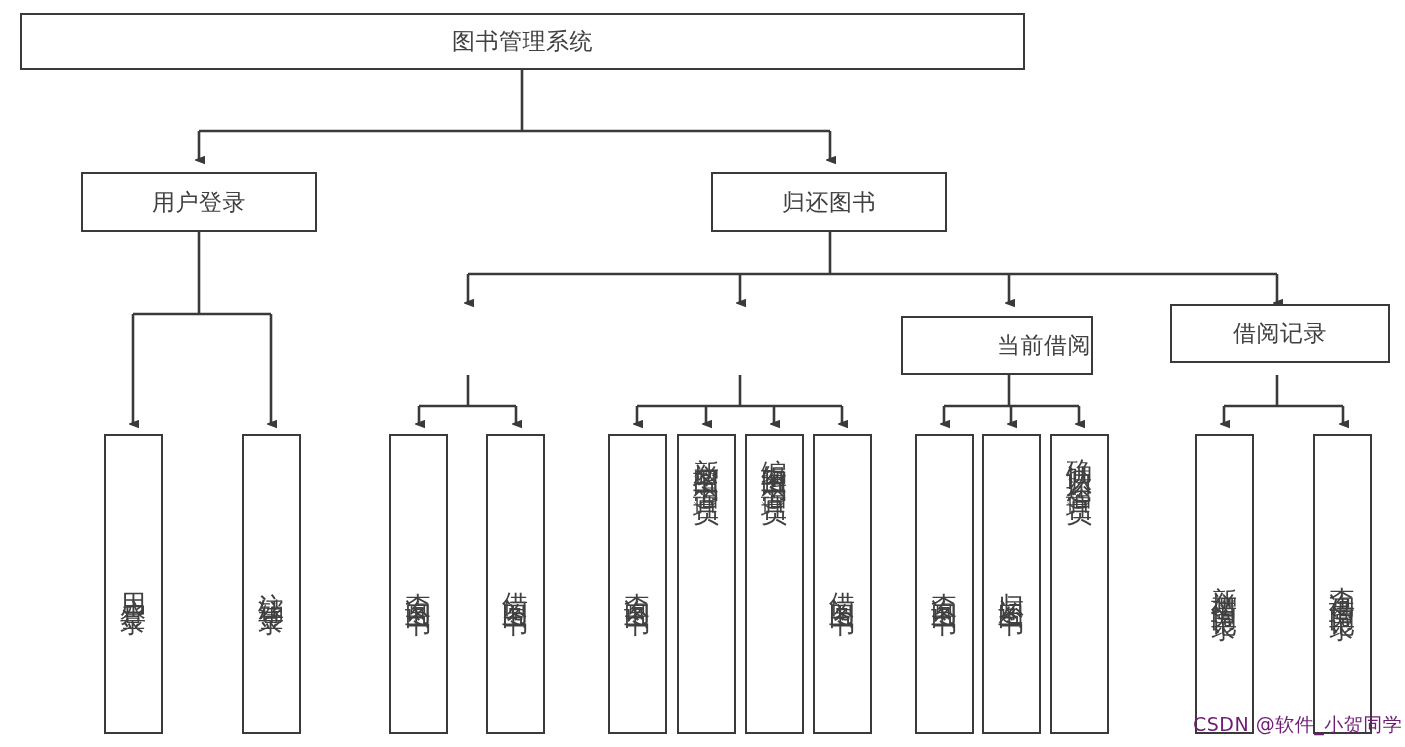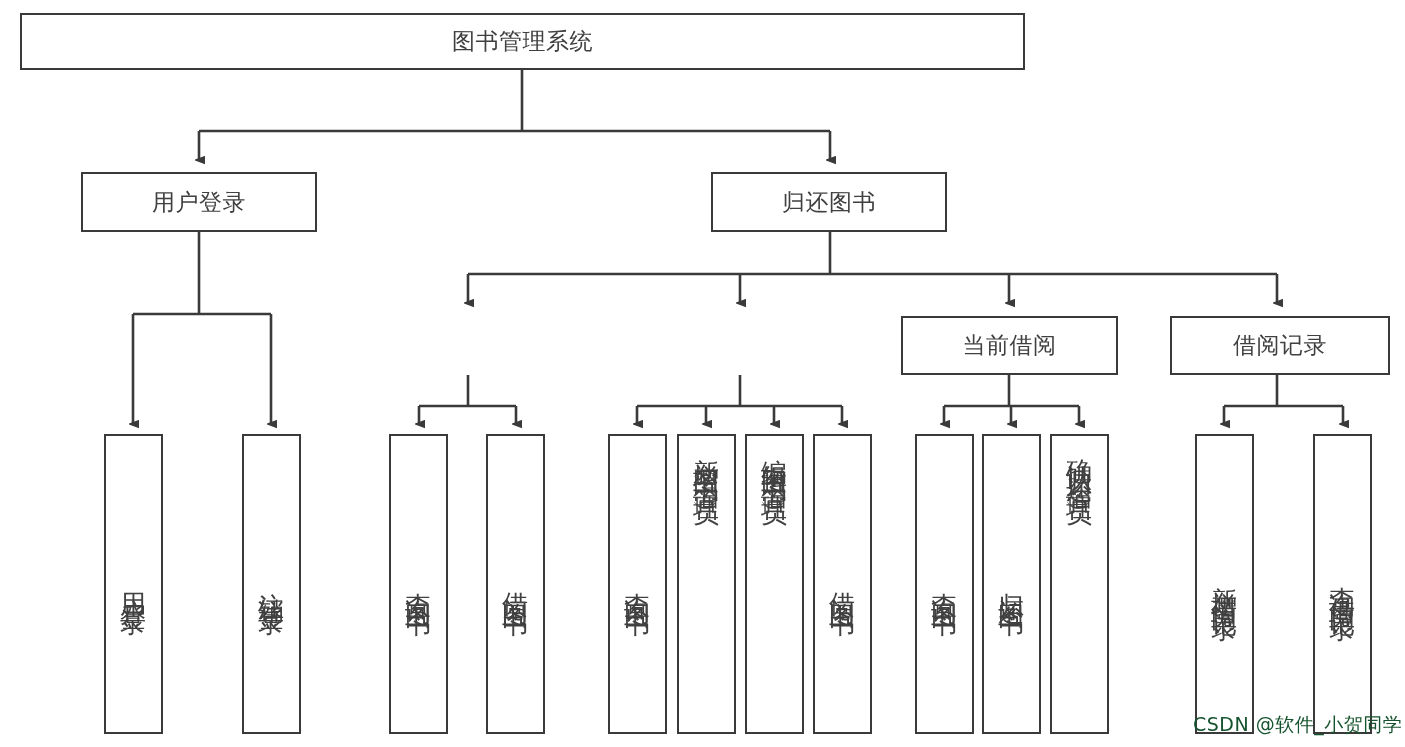--- a/index.html
+++ b/index.html
@@ -64,21 +64,21 @@
   
   .node.vert.center {
     align-items: center;
     padding-top: 0;
   }
   #watermark {
     position: absolute;
     left: 1193px;
     top: 712px;
     font-size: 19px;
-    color: #14532d;
+    color: #701a75;
     white-space: nowrap;
     letter-spacing: 0.5px;
   }
 </style>
 </head>
 <body>
 
 <div id="canvas">
 
   <svg class="wires" viewBox="0 0 1405 747" xmlns="http://www.w3.org/2000/svg">
@@ -139,25 +139,25 @@
   <div class="node horiz" style="left:81px; top:172px; width:236px; height:60px;">
     <span class="label">用户登录</span>
   </div>
 
   <div class="node horiz" style="left:711px; top:172px; width:236px; height:60px;">
     <span class="label">归还图书</span>
   </div>
 
 
 
-  <div class="node horiz" style="left:901px; top:316px; width:217px; height:59px;">
+  <div class="node horiz" style="left:901px; top:316px; width:192px; height:59px;justify-content:flex-end;">
     <span class="label">当前借阅</span>
   </div>
 
-  <div class="node horiz" style="left:1170px; top:316px; width:220px; height:59px;align-items:center;">
+  <div class="node horiz" style="left:1170px; top:304px; width:220px; height:59px;align-items:center;">
     <span class="label">借阅记录</span>
   </div>
 
   <div class="node vert center" style="left:104px; top:434px; width:59px; height:300px;">
     <span class="label">用户登录</span>
   </div>
 
   <div class="node vert center" style="left:242px; top:434px; width:59px; height:300px;">
     <span class="label">注销登录</span>
   </div>

